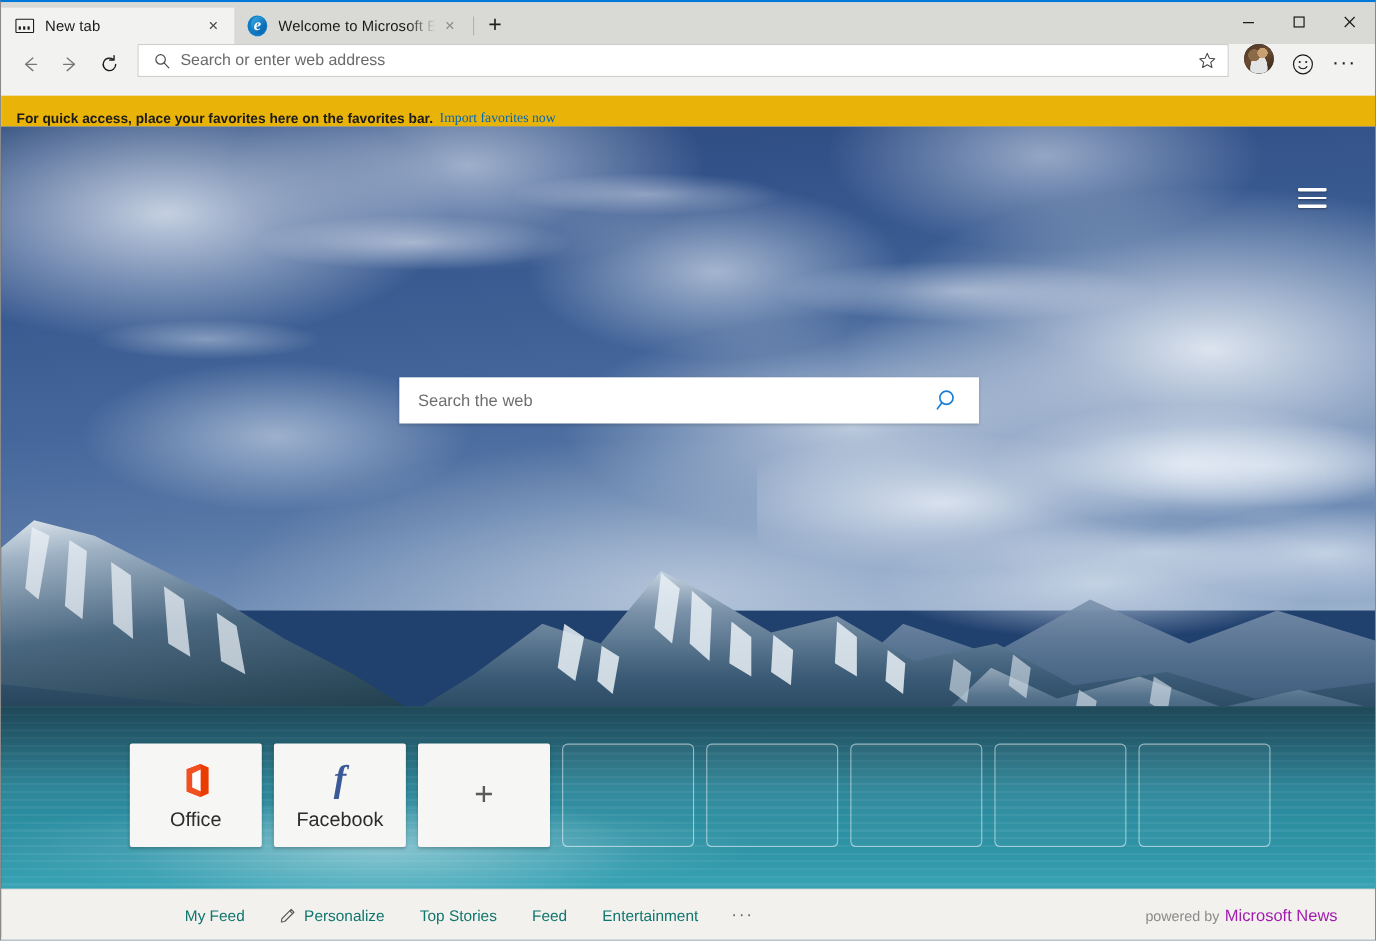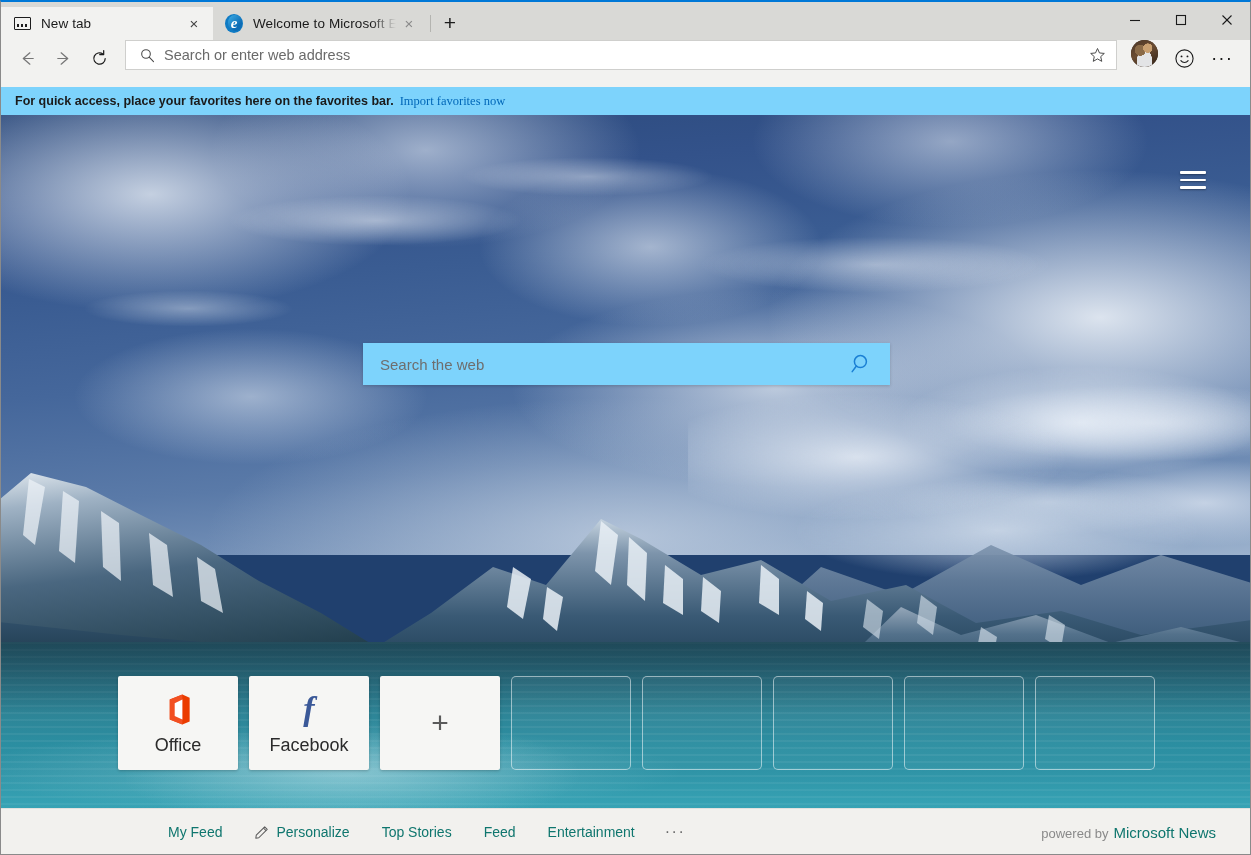--- a/index.html
+++ b/index.html
@@ -222,23 +222,23 @@
       radial-gradient(circle at 62% 30%, #c9a071 0 18%, transparent 19%),
       radial-gradient(circle at 34% 38%, #8a6a47 0 22%, transparent 23%),
       radial-gradient(ellipse at 50% 82%, #e3e4e6 0 40%, transparent 42%),
       linear-gradient(150deg, #4a3526 0%, #6b4c32 45%, #2d2016 100%);
   }
   #dots-btn { font-size: 19px; letter-spacing: 1px; }
 
   
   #favbar {
     height: 28px;
-    background: #7dd3fc;
-    display: flex;
-    align-items: center;
+    background: #eab308;
+    display: flex;
+    align-items: flex-end;
     padding-left: 14px;
     font-size: 12.5px;
     color: #1b1b1b;
     font-weight: bold;
   }
   #favbar .fav-link {
     color: #0067b8;
     font-weight: normal;
     margin-left: 6px;
     text-decoration: none;
@@ -349,21 +349,21 @@
     background: #ffffff;
     border-radius: 1px;
     box-shadow: 0 1px 2px rgba(0,0,0,.35);
   }
 
   
   #searchbox {
     position: absolute;
     left: 362px; top: 228px;
     width: 527px; height: 42px;
-    background: #7dd3fc;
+    background: #ffffff;
     display: flex;
     align-items: center;
     z-index: 6;
     box-shadow: 0 1px 3px rgba(0,0,0,.18);
   }
   #searchbox-input {
     flex: 1 1 auto;
     padding-left: 17px;
     font-size: 15px;
     color: #6e6e6e;
@@ -456,21 +456,21 @@
   .news-item.dots { font-size: 16px; color: #6a6a6a; letter-spacing: 1.5px; padding: 0 14px; }
   .pencil-ic { display: inline-flex; color: #5a5a5a; }
   #news-powered {
     position: absolute;
     right: 34px;
     display: flex;
     align-items: baseline;
     gap: 5px;
   }
   #powered-label { font-size: 13px; color: #8a8a8a; }
-  #ms-news-label { font-size: 15px; color: #0f766e; }
+  #ms-news-label { font-size: 15px; color: #a21caf; }
 
   
   #page-bottom-sliver {
     position: absolute;
     left: 0; right: 0; bottom: 0;
     height: 3px;
     background: #ffffff;
     z-index: 7;
   }
 </style>

